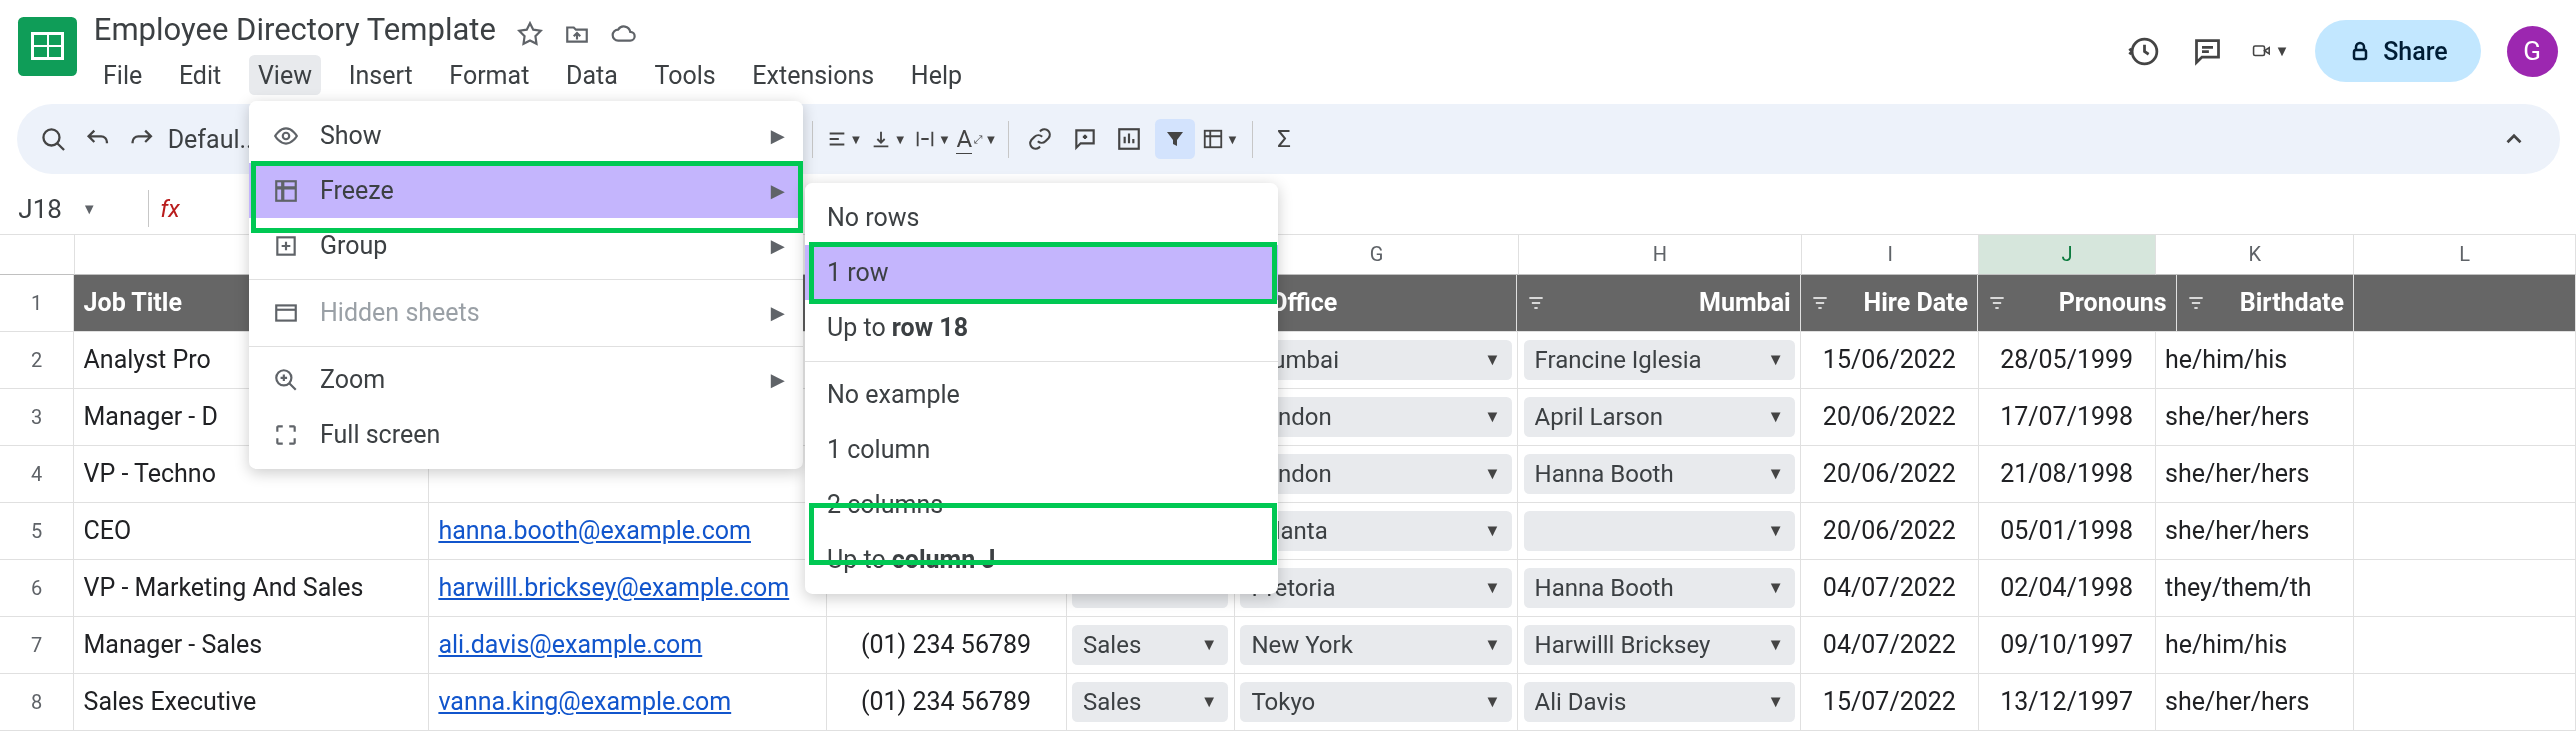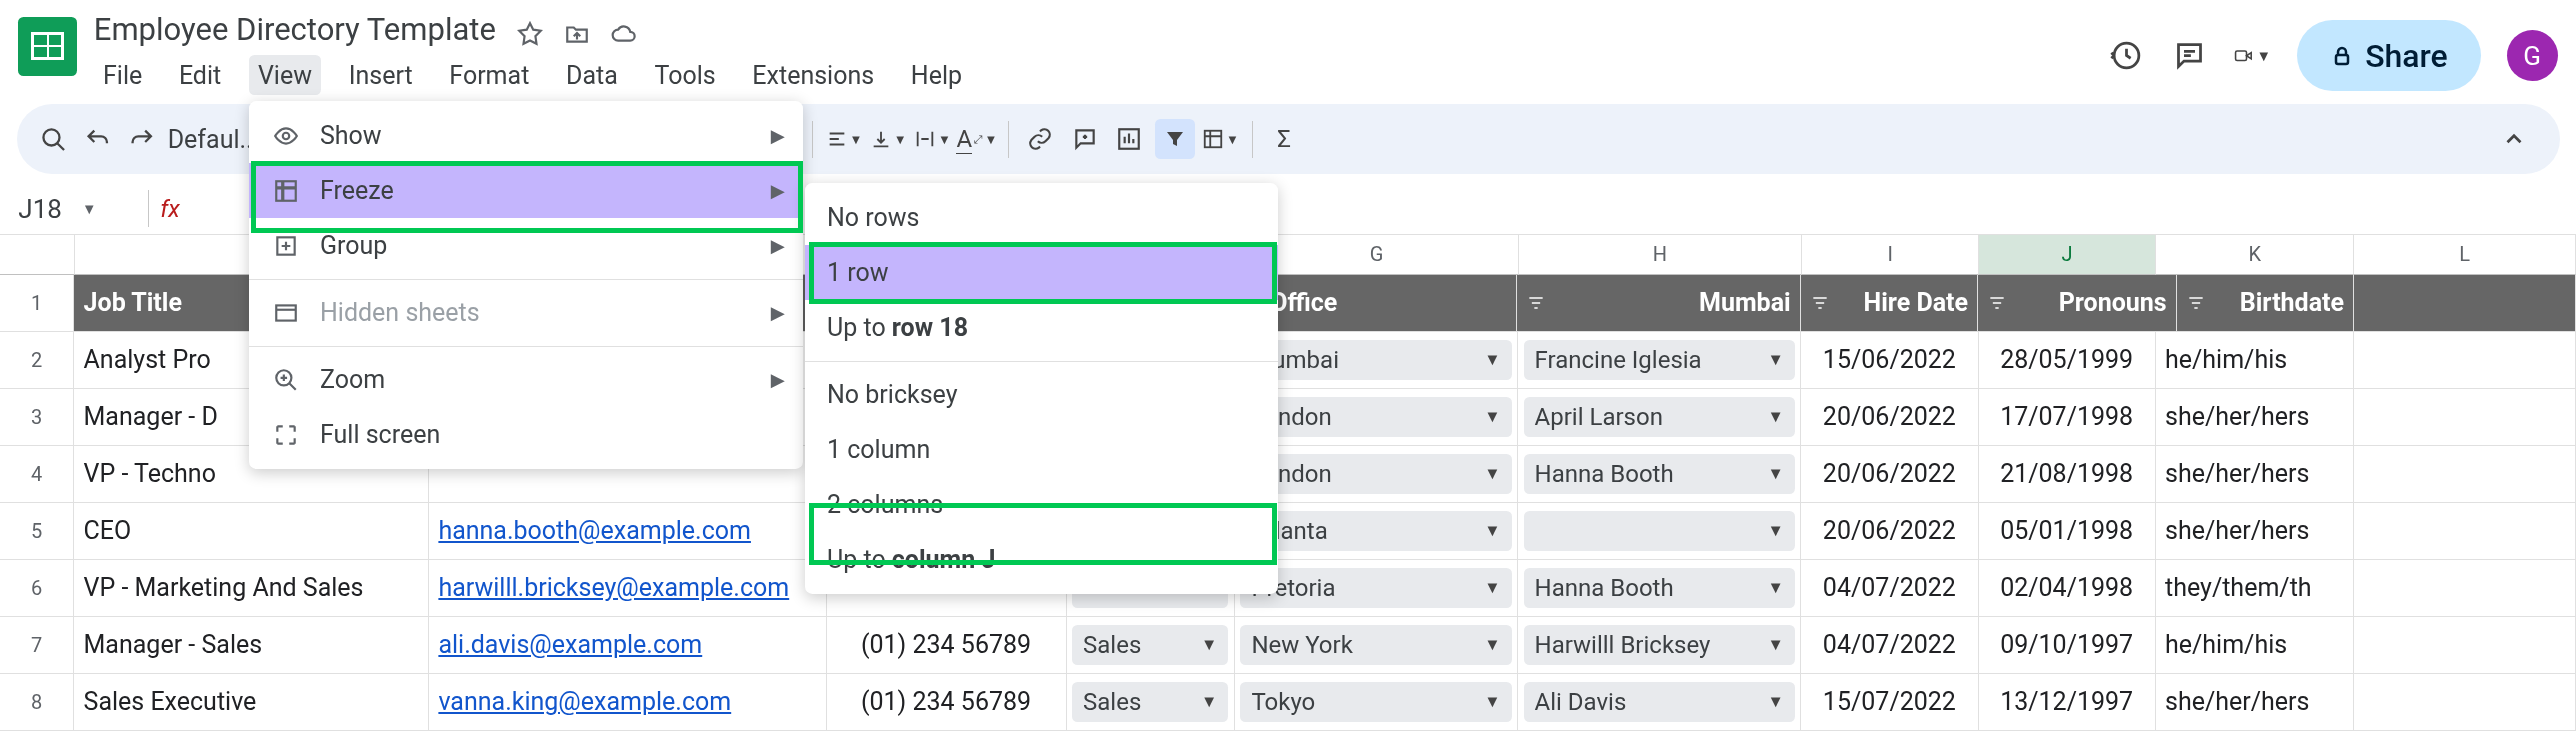--- a/index.html
+++ b/index.html
@@ -12,21 +12,21 @@
 .logo-inner div { border: 0.9px solid #fff; }
 .title-area { flex: 1; }
 .title-row { display: flex; align-items: flex-end; gap: 20px; }
 .doc-title { font-size: 31px; color: #3c4043; }
 .title-icon { color: #5f6368; width: 27.5px; height: 27.5px; display: flex; align-items: center; justify-content: center; }
 .menubar { display: flex; gap: 18.3px; margin-top: 7.3px; font-size: 25px; color: #3c4043; }
 .menubar span { padding: 5.5px 9.2px; border-radius: 5.5px; cursor: pointer; }
 .menubar span.active { background: #e8eaed; }
 .header-right { display: flex; align-items: center; gap: 26px; margin-top: 9.2px; }
 .hdr-icon { width: 37px; height: 37px; color: #444; display: flex; align-items: center; justify-content: center; }
-.share-btn { background: #c2e7ff; color: #001d35; padding: 16.5px 33px; border-radius: 46px; display: flex; align-items: center; gap: 11px; font-size: 32px; font-weight: 500; }
+.share-btn { background: #c2e7ff; color: #001d35; padding: 16.5px 33px; border-radius: 46px; display: flex; align-items: center; gap: 11px; font-size: 25px; font-weight: 500; }
 .avatar { width: 51px; height: 51px; border-radius: 50%; background: #9c27b0; color: #fff; display: flex; align-items: center; justify-content: center; font-size: 26px; }
 
 
 .toolbar { display: flex; align-items: center; padding: 11px 18.3px; gap: 7.3px; background: #edf2fa; border-radius: 46px; margin: 9.2px 16.5px; height: 70px; }
 .tb-icon { width: 37px; height: 37px; display: flex; align-items: center; justify-content: center; color: #444; }
 .tb-sep { width: 0.9px; height: 37px; background: #c7c7c7; margin: 0 5.5px; }
 .font-select { display: flex; align-items: center; gap: 5.5px; font-size: 25px; color: #3c4043; }
 .font-size-box { border: 0.9px solid #747775; border-radius: 5.5px; padding: 3.7px 13px; font-size: 25px; }
 .tb-filter { background: #d3e3fd; border-radius: 5.5px; width: 40px; height: 40px; display: flex; align-items: center; justify-content: center; }
 .tb-spacer { flex: 1; }
@@ -603,21 +603,21 @@
       <span>No rows</span>
     </div>
     <div class="menu-item hover">
       <span>1 row</span>
     </div>
     <div class="menu-item">
       <span>Up to <b>row 18</b></span>
     </div>
     <div class="menu-divider"></div>
     <div class="menu-item">
-      <span>No bricksey</span>
+      <span>No example</span>
     </div>
     <div class="menu-item">
       <span>1 column</span>
     </div>
     <div class="menu-item">
       <span>2 columns</span>
     </div>
     <div class="menu-item">
       <span>Up to <b>column J</b></span>
     </div>

